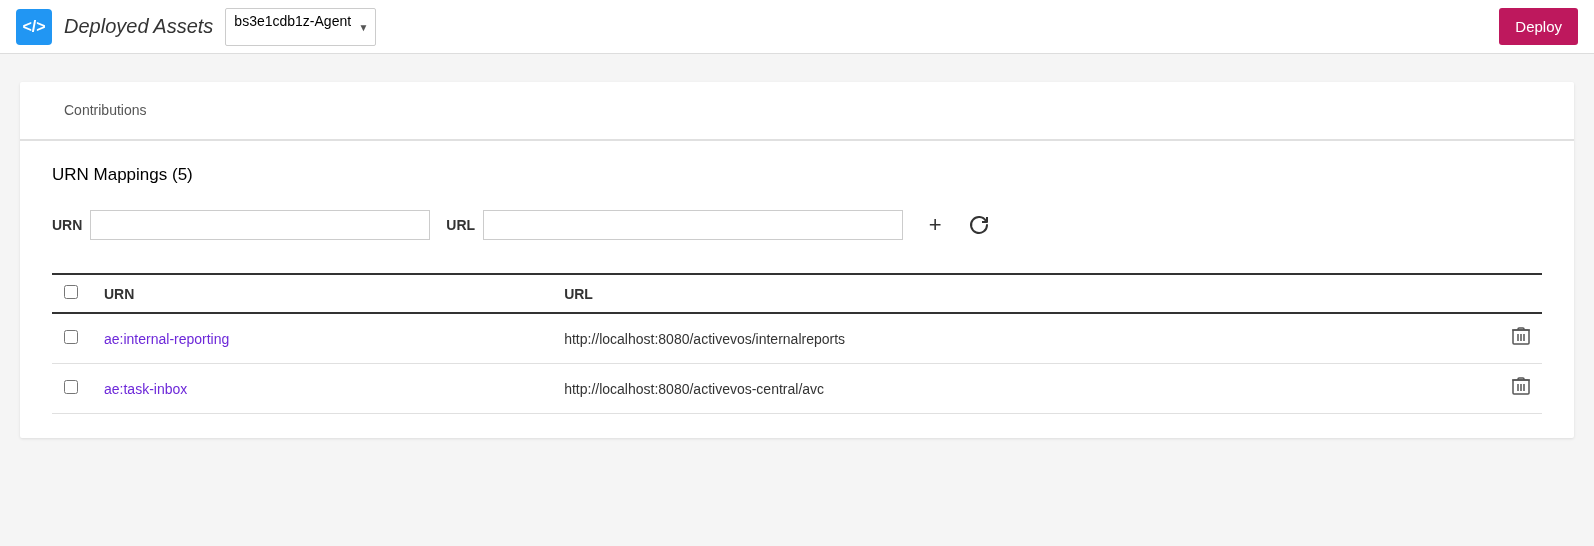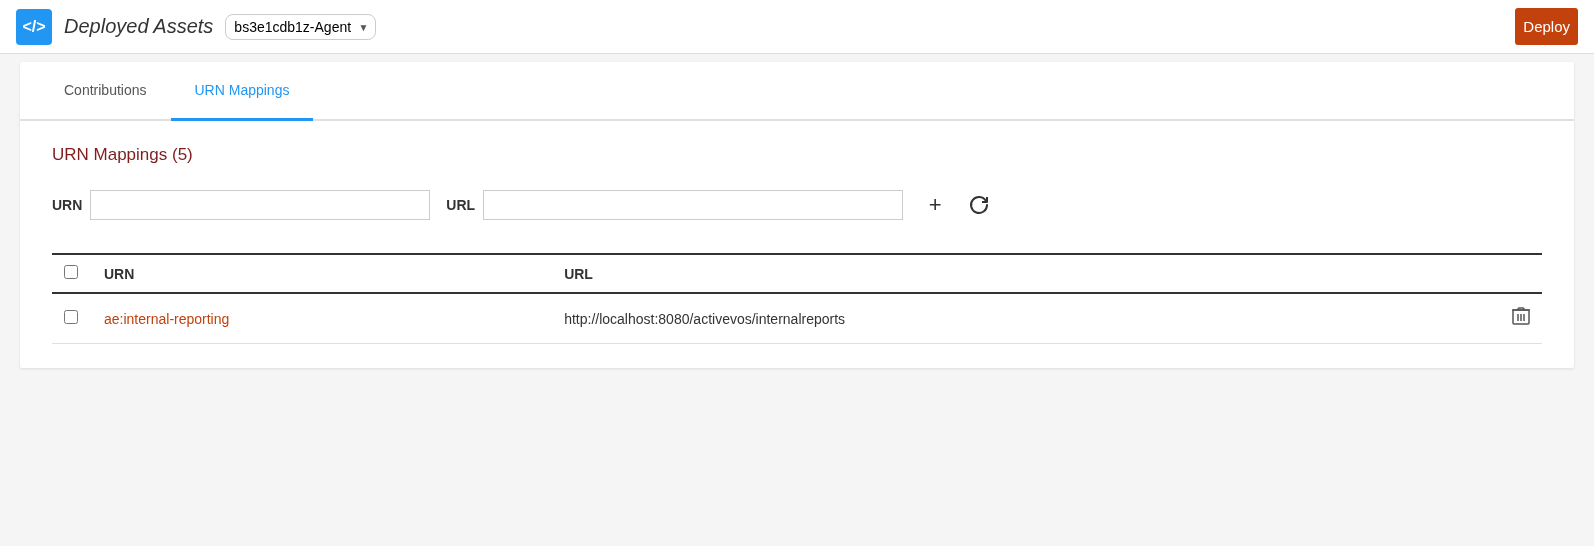--- a/index.html
+++ b/index.html
@@ -33,22 +33,22 @@
       font-weight: bold;
     }
     .header-title {
       font-size: 20px;
       font-weight: 400;
       color: #333;
       font-style: italic;
     }
     .agent-select {
       border: 1px solid #ccc;
-      border-radius: 8px;
-      padding: 4px 24px 4px 8px;
+      border-radius: 2px;
+      padding: 4px 24px 16px 8px;
       font-size: 14px;
       background: #fff;
       appearance: none;
       -webkit-appearance: none;
       cursor: pointer;
       position: relative;
     }
     .agent-select-wrapper {
       position: relative;
       display: inline-block;
@@ -57,34 +57,34 @@
       content: '▼';
       font-size: 10px;
       position: absolute;
       right: 8px;
       top: 50%;
       transform: translateY(-50%);
       pointer-events: none;
       color: #555;
     }
     .deploy-button {
-      background: #c2410c;
+      background: #be185d;
       color: white;
       border: none;
-      padding: 10px 8px;
+      padding: 10px 16px;
       font-size: 15px;
       border-radius: 3px;
       cursor: pointer;
       font-weight: 500;
     }
 
     
     .main {
       background: #fff;
-      margin: 8px 20px;
+      margin: 28px 20px;
       border-radius: 2px;
       box-shadow: 0 1px 3px rgba(0,0,0,0.1);
     }
 
     
     .tabs {
       display: flex;
       border-bottom: 2px solid #e0e0e0;
       padding: 0 20px;
     }
@@ -103,21 +103,21 @@
       border-bottom: 3px solid #2196f3;
     }
 
     
     .content {
       padding: 24px 32px;
     }
     .section-title {
       font-size: 17px;
       font-weight: 500;
-      color: #7f1d1d;
+      color: #000000;
       margin-bottom: 24px;
     }
 
     
     .form-row {
       display: flex;
       align-items: center;
       gap: 16px;
       margin-bottom: 32px;
     }
@@ -178,21 +178,21 @@
     }
     tbody tr {
       border-bottom: 1px solid #e0e0e0;
     }
     tbody td {
       padding: 12px 12px;
       font-size: 14px;
       color: #333;
     }
     .urn-link {
-      color: #c2410c;
+      color: #6d28d9;
       cursor: pointer;
       text-decoration: none;
     }
     .checkbox-col { width: 40px; }
     .delete-col { width: 50px; text-align: right; }
     .delete-icon {
       cursor: pointer;
       color: #555;
       font-size: 18px;
     }
@@ -215,21 +215,20 @@
       <select class="agent-select"><option>bs3e1cdb1z-Agent</option></select>
     </div>
   </div>
   <button class="deploy-button">Deploy</button>
 </div>
 
 <div class="main">
 
   <div class="tabs">
     <div class="tab">Contributions</div>
-    <div class="tab active">URN Mappings</div>
   </div>
 
   <div class="content">
     <div class="section-title">URN Mappings (5)</div>
 
     <div class="form-row">
       <div class="form-group">
         <span class="form-label">URN</span>
         <input type="text" class="form-input" style="">
       </div>
@@ -276,17 +275,38 @@
             <rect x="1" y="4" width="16" height="14" rx="1" stroke="#555" stroke-width="1.5" fill="none"></rect>
             <path d="M6 4V3a1 1 0 0 1 1-1h4a1 1 0 0 1 1 1v1" stroke="#555" stroke-width="1.5" fill="none"></path>
             <line x1="0" y1="4" x2="18" y2="4" stroke="#555" stroke-width="1.5"></line>
             <line x1="6" y1="8" x2="6" y2="15" stroke="#555" stroke-width="1.5"></line>
             <line x1="9" y1="8" x2="9" y2="15" stroke="#555" stroke-width="1.5"></line>
             <line x1="12" y1="8" x2="12" y2="15" stroke="#555" stroke-width="1.5"></line>
           </svg>
         </span>
       </td>
     </tr>
+            <tr>
+      <td class="checkbox-col">
+        <input type="checkbox" style="">
+      </td>
+      <td>
+        <a class="urn-link" href="#">ae:task-inbox</a>
+      </td>
+      <td>http://localhost:8080/activevos-central/avc</td>
+      <td class="delete-col">
+        <span class="delete-icon" title="Delete">
+          <svg width="18" height="20" viewBox="0 0 18 20" fill="none" xmlns="http://www.w3.org/2000/svg">
+            <rect x="1" y="4" width="16" height="14" rx="1" stroke="#555" stroke-width="1.5" fill="none"></rect>
+            <path d="M6 4V3a1 1 0 0 1 1-1h4a1 1 0 0 1 1 1v1" stroke="#555" stroke-width="1.5" fill="none"></path>
+            <line x1="0" y1="4" x2="18" y2="4" stroke="#555" stroke-width="1.5"></line>
+            <line x1="6" y1="8" x2="6" y2="15" stroke="#555" stroke-width="1.5"></line>
+            <line x1="9" y1="8" x2="9" y2="15" stroke="#555" stroke-width="1.5"></line>
+            <line x1="12" y1="8" x2="12" y2="15" stroke="#555" stroke-width="1.5"></line>
+          </svg>
+        </span>
+      </td>
+    </tr>
           </tbody>
       </table>
     </div>
   </div>
 </div>
 
 </body></html>

